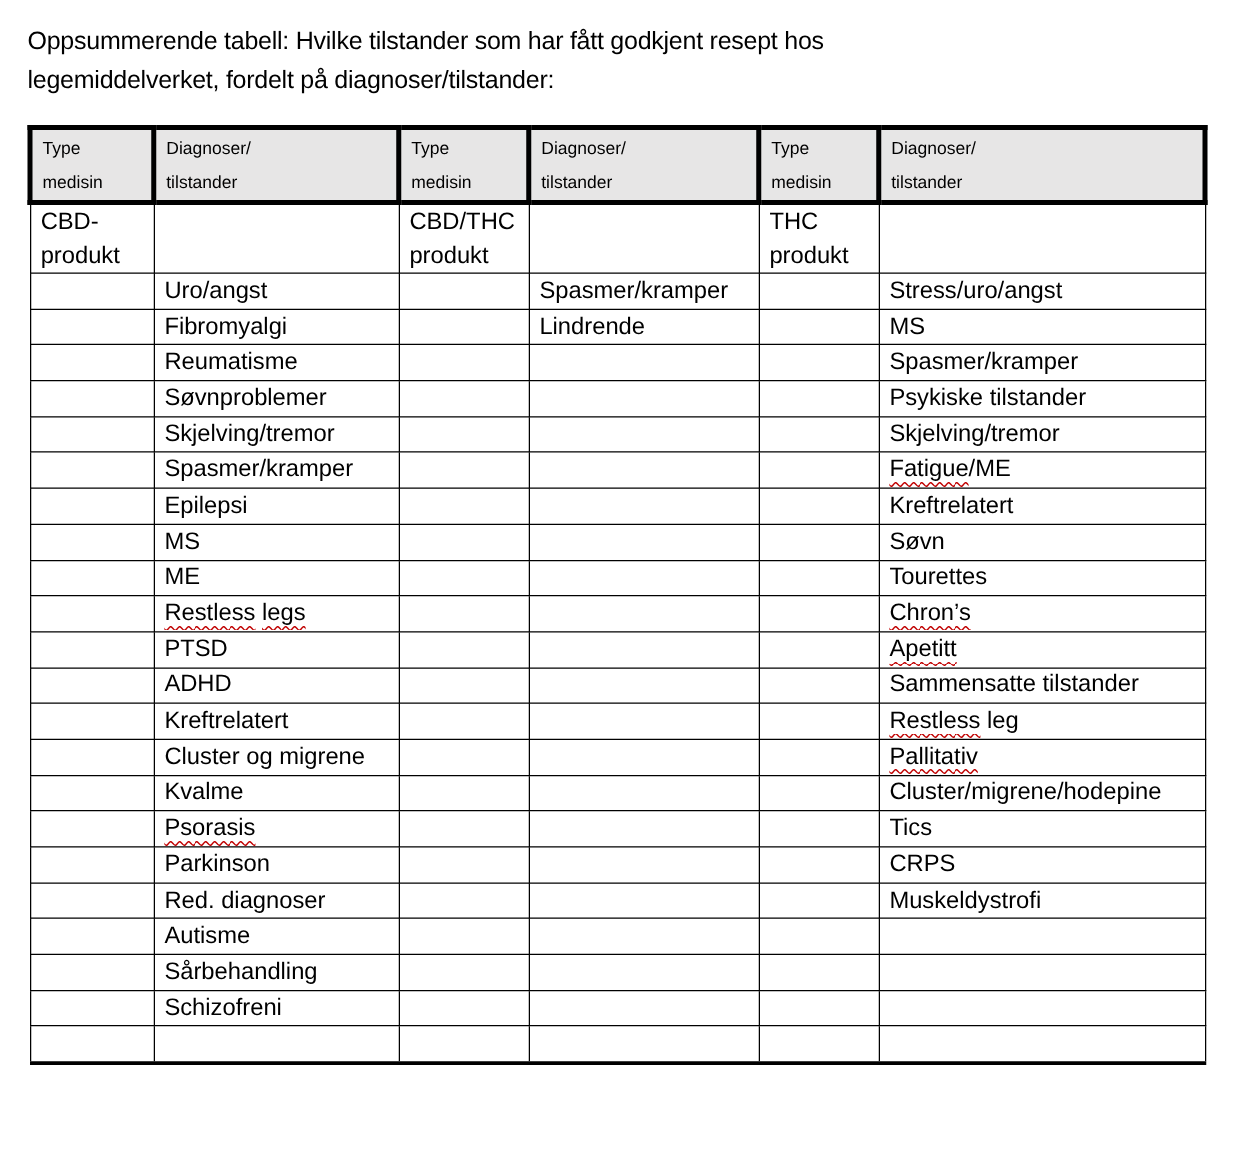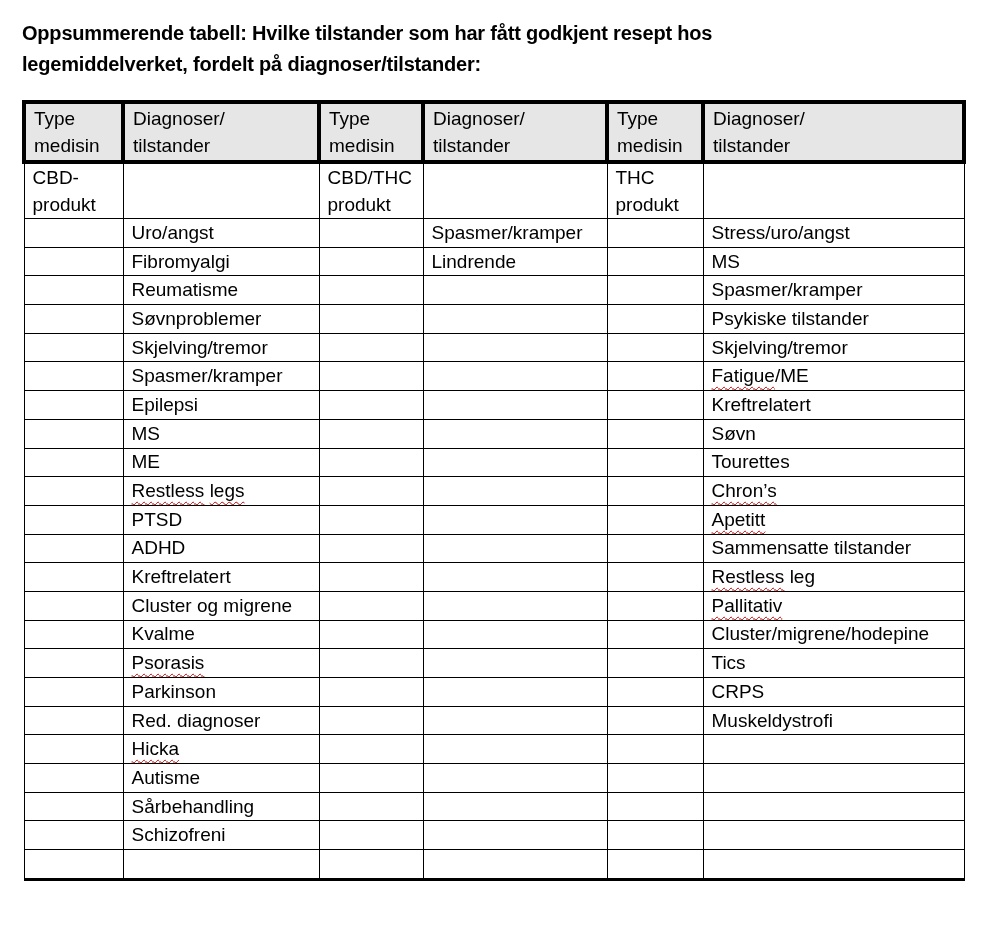--- a/index.html
+++ b/index.html
@@ -11,21 +11,21 @@
     overflow: hidden;
     font-family: "Liberation Sans", sans-serif;
     color: #000000;
   }
   .page {
     padding: 16px 0 0 22px;
     width: 971px;
   }
   .doc-title {
     font-size: 20px;
-    font-weight: 700;
+    font-weight: 400;
     line-height: 31px;
     margin: 2px 0 20px 0;
     white-space: pre-line;
     letter-spacing: -0.2px;
   }
   table.summary {
     border-collapse: collapse;
     table-layout: fixed;
     width: 940px;
   }
@@ -33,21 +33,21 @@
   col.c2 { width: 196px; }
   col.c3 { width: 104px; }
   col.c4 { width: 184px; }
   col.c5 { width: 96px; }
   col.c6 { width: 261px; }
 
   th {
     background: var(--header-bg, #e7e6e6);
     border: 4px solid var(--border-color, #000);
     font-weight: 400;
-    font-size: 19px;
+    font-size: 14px;
     line-height: 27px;
     text-align: left;
     vertical-align: middle;
     padding: 1px 2px 1px 8px;
     white-space: pre-line;
     height: 53px;
   }
   td {
     border: 1.5px solid var(--border-color, #000);
     font-size: 19px;
@@ -259,28 +259,20 @@
         <tr>
           <td></td>
           <td><span>Red. diagnoser</span></td>
           <td></td>
           <td></td>
           <td></td>
           <td><span>Muskeldystrofi</span></td>
         </tr>
         <tr>
           <td></td>
-          <td><span class="squiggle">Hicka</span></td>
-          <td></td>
-          <td></td>
-          <td></td>
-          <td></td>
-        </tr>
-        <tr>
-          <td></td>
           <td><span>Autisme</span></td>
           <td></td>
           <td></td>
           <td></td>
           <td></td>
         </tr>
         <tr>
           <td></td>
           <td><span>Sårbehandling</span></td>
           <td></td>

